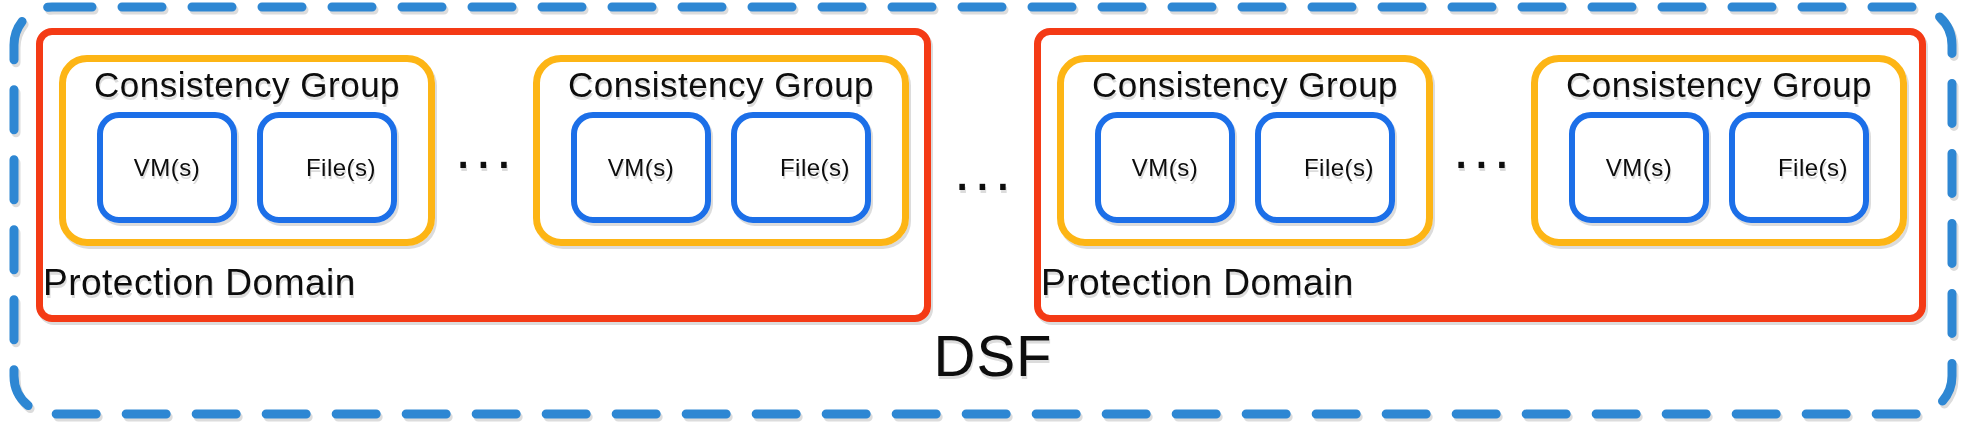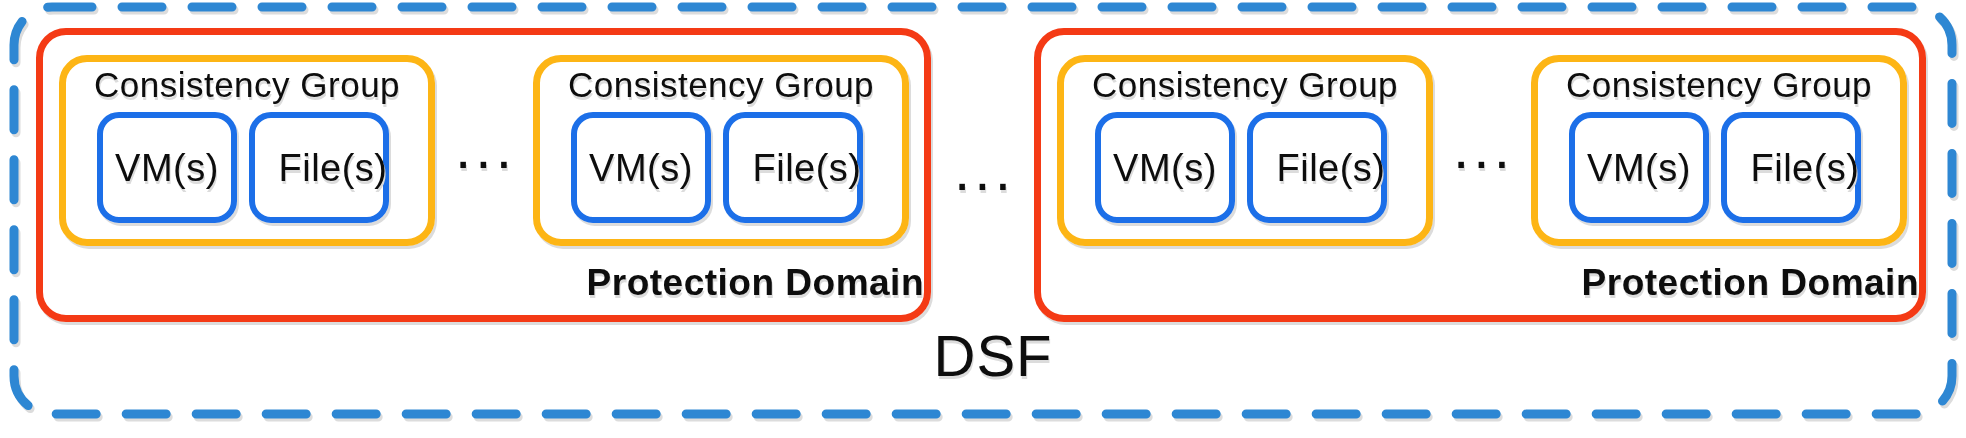--- a/index.html
+++ b/index.html
@@ -42,36 +42,35 @@
     stroke: var(--dsf-border);
     stroke-width: 9;
     stroke-linecap: round;
     stroke-dasharray: 40 30;
   }
   .pd {
     position: absolute;
     top: 28px;
     height: 294px;
     border: 7px solid var(--pd-border);
-    border-radius: 30px;
+    border-radius: 16px;
     box-shadow: 2px 3px 0 var(--shadow);
     background: transparent;
   }
   .pd-0 { left: 36px;  width: 895px; }
   .pd-1 { left: 1034px; width: 892px; }
   .pd-label {
     position: absolute;
     left: 0; right: 0; bottom: 14px;
-    text-align: right;
+    text-align: left;
     font-size: 37px;
     line-height: 1;
     letter-spacing: 0.5px;
     text-shadow: 1px 3px 0 var(--shadow);
     white-space: nowrap;
-    font-weight: bold;
   }
   .cg {
     position: absolute;
     top: 20px;
     width: 376px;
     height: 191px;
     border: 7px solid var(--cg-border);
     border-radius: 28px;
     box-shadow: 2px 3px 0 var(--shadow);
   }
@@ -93,23 +92,23 @@
     width: 140px;
     height: 111px;
     border: 6px solid var(--item-border);
     border-radius: 22px;
     box-shadow: 2px 3px 0 var(--shadow);
     display: flex;
     align-items: center;
     justify-content: center;
   }
   .item-0 { left: 31px; }
-  .item-1 { left: 183px; padding-left: 28px; }
+  .item-1 { left: 191px; padding-left: 28px; }
   .item-label {
-    font-size: 38px;
+    font-size: 24px;
     line-height: 1;
     letter-spacing: 0.5px;
     text-shadow: 1px 3px 0 var(--shadow);
     white-space: nowrap;
   }
   .dots {
     position: absolute;
     width: 80px;
     text-align: center;
     font-size: 58px;

